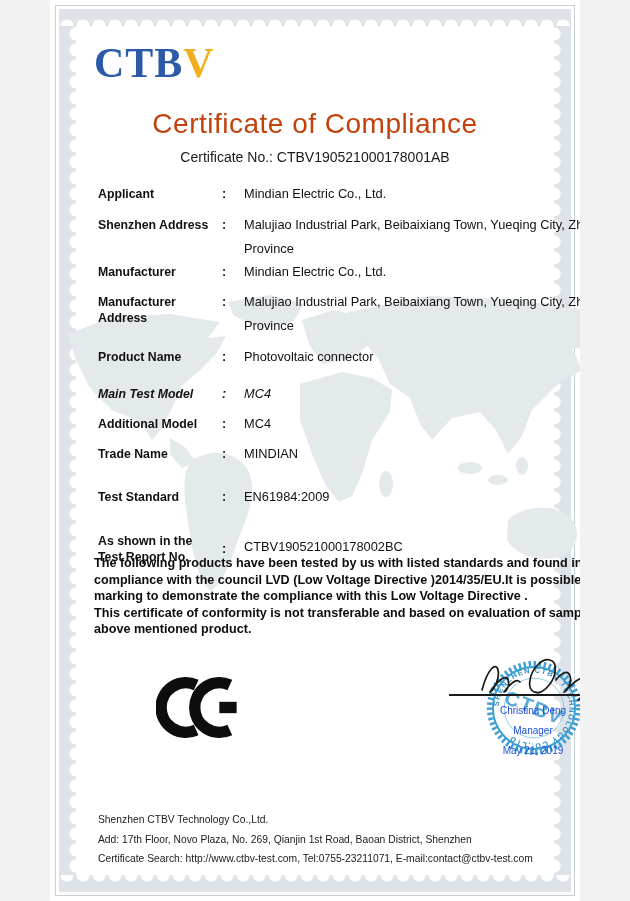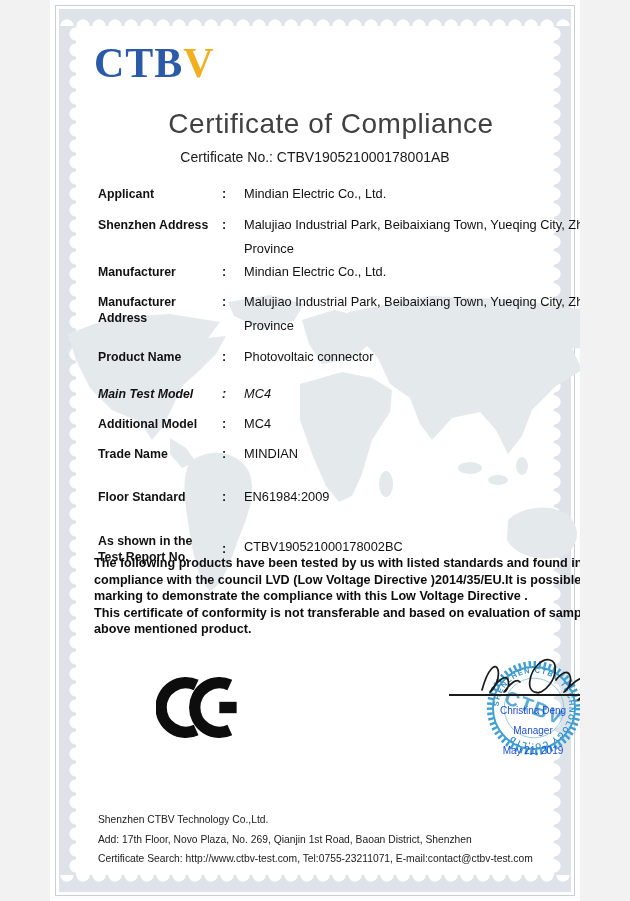--- a/index.html
+++ b/index.html
@@ -23,22 +23,22 @@
   .band-right{right:9px;top:26px;bottom:26px;width:17px;
     background-image:radial-gradient(circle 7px at 0px 8px,#ffffff 6.2px,rgba(255,255,255,0) 7px);
     background-size:17px 16px;background-repeat:repeat-y;}
   
   .map{position:absolute;left:0;top:288px;width:630px;height:335px;z-index:0;}
   .map path,.map ellipse{fill:#e4e9ec;}
   
   .content{position:absolute;inset:0;z-index:1;}
   .logo{position:absolute;left:44px;top:42px;font-family:"Liberation Serif","DejaVu Serif",serif;
     font-weight:bold;font-size:42px;line-height:1;letter-spacing:1px;}
-  .title{position:absolute;left:16px;top:108px;width:100%;text-align:center;
-    font-size:28px;letter-spacing:.5px;color:#404040;}
+  .title{position:absolute;left:0;top:108px;width:100%;text-align:center;
+    font-size:28px;letter-spacing:.5px;color:#c2410c;}
   .cert-no{position:absolute;left:0;top:149px;width:100%;text-align:center;font-size:14px;color:#1a1a1a;}
   .fields{position:absolute;left:48px;top:186px;width:540px;}
   .field-row{display:flex;align-items:flex-start;}
   .field-row.center{align-items:center;}
   .field-label{width:124px;flex:0 0 124px;font-weight:bold;font-size:12.3px;line-height:16px;white-space:pre-line;}
   .field-colon{width:22px;flex:0 0 22px;font-weight:bold;font-size:12.5px;line-height:16px;}
   .field-value{flex:1;font-size:12.8px;line-height:24px;margin-top:-4px;}
   .field-row:nth-child(1){margin-top:0;}
   .field-row:nth-child(2){margin-top:11px;}
   .field-row:nth-child(3){margin-top:3px;}
@@ -132,21 +132,21 @@
         <div class="field-label">Additional Model</div>
         <div class="field-colon">:</div>
         <div class="field-value">MC4</div>
       </div>
       <div class="field-row">
         <div class="field-label">Trade Name</div>
         <div class="field-colon">:</div>
         <div class="field-value">MINDIAN</div>
       </div>
       <div class="field-row">
-        <div class="field-label">Floor Standard</div>
+        <div class="field-label">Test Standard</div>
         <div class="field-colon">:</div>
         <div class="field-value">EN61984:2009</div>
       </div>
       <div class="field-row center">
         <div class="field-label">As shown in the
 Test Report No.</div>
         <div class="field-colon">:</div>
         <div class="field-value">CTBV190521000178002BC</div>
       </div>
     </div>

